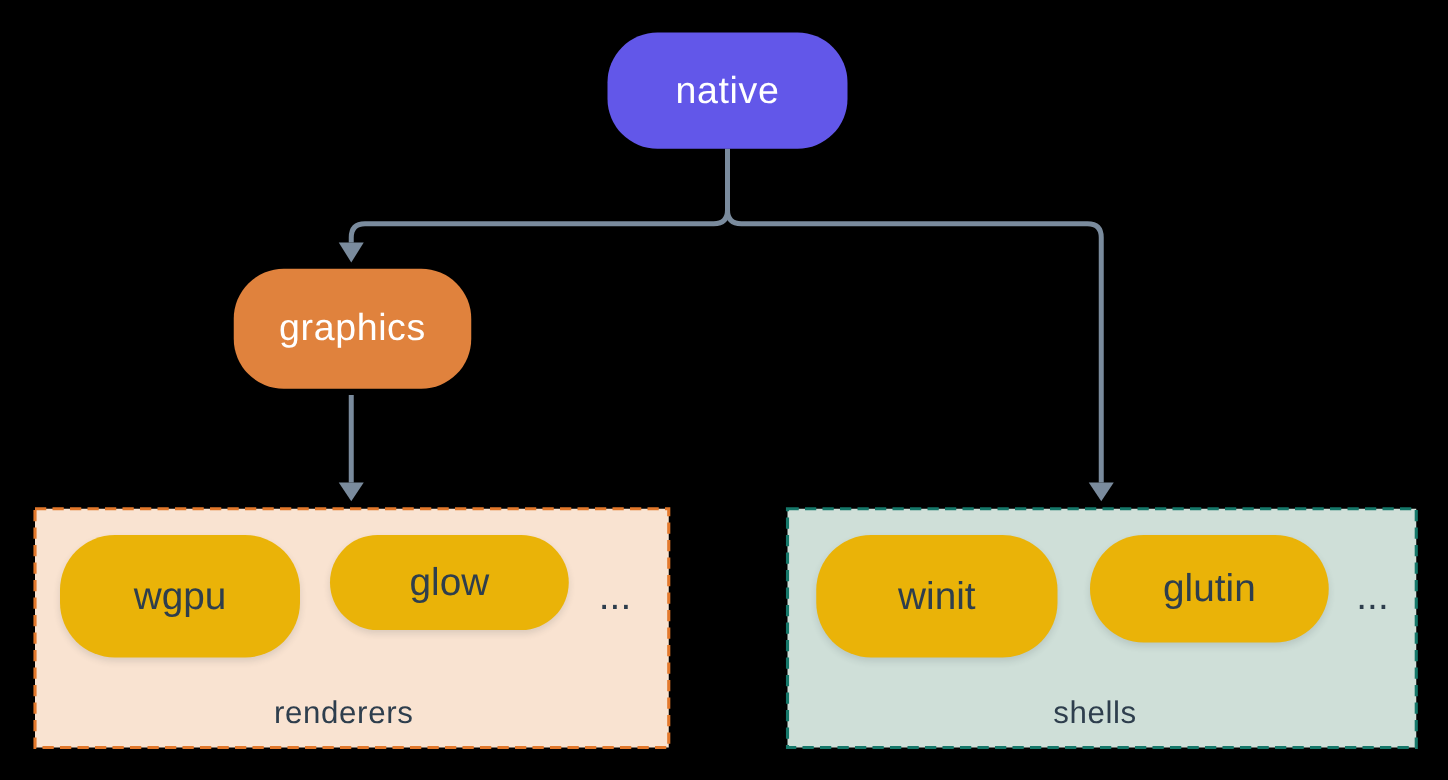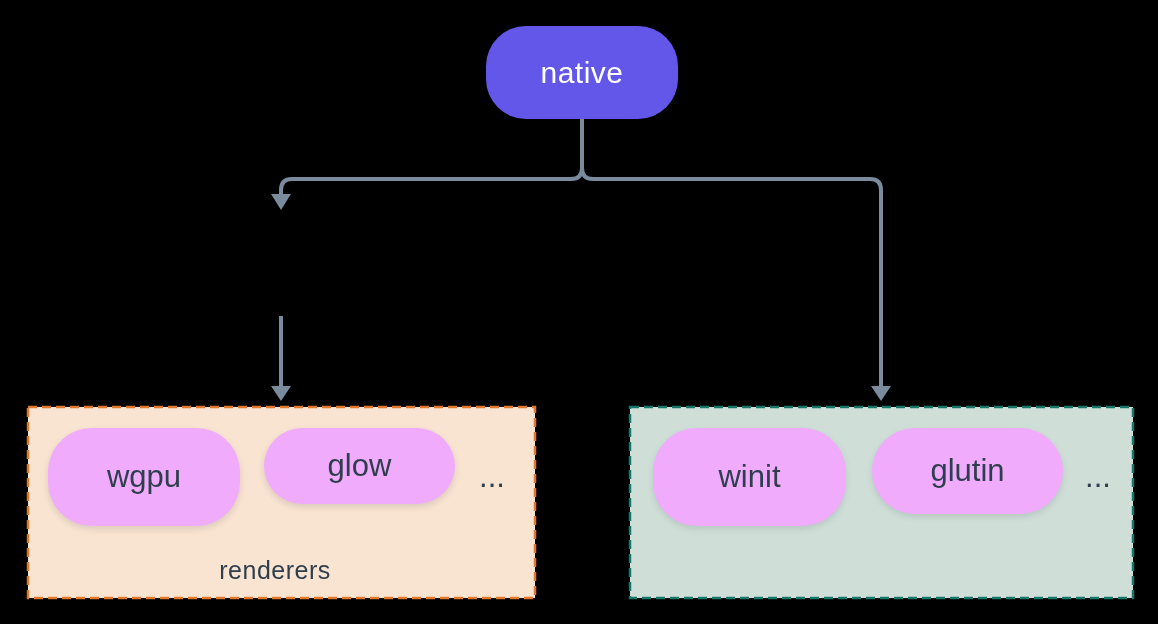--- a/index.html
+++ b/index.html
@@ -34,21 +34,21 @@
     left: 187px; top: 215px; width: 190px; height: 96px;
     background: #e0823d;
     color: #ffffff;
     border-radius: 40px;
   }
   .item-pill {
     position: absolute;
     display: flex;
     align-items: center;
     justify-content: center;
-    background: #f0abfc;
+    background: #eab308;
     color: #2e3e4d;
     font-size: 31px;
     border-radius: 44px;
     box-shadow: 0 3px 6px rgba(45, 55, 65, 0.14);
   }
   .pill-wgpu   { left: 48px;  top: 428px; width: 192px; height: 98px; }
   .pill-glow   { left: 264px; top: 428px; width: 191px; height: 76px; }
   .pill-winit  { left: 653px; top: 428px; width: 193px; height: 98px; }
   .pill-glutin { left: 872px; top: 428px; width: 191px; height: 86px; }
   .ellipsis {
@@ -88,23 +88,25 @@
 
     <path d="M 582 119 L 582 168 Q 582 179 593 179 L 870 179 Q 881 179 881 190 L 881 386" fill="none" stroke="#7a8b9d" stroke-width="4"></path>
     <polygon points="871,386 891,386 881,401" fill="#7a8b9d"></polygon>
 
     <path d="M 281 316 L 281 386" fill="none" stroke="#7a8b9d" stroke-width="4"></path>
     <polygon points="271,386 291,386 281,401" fill="#7a8b9d"></polygon>
   </svg>
 
   <div class="node node-native">native</div>
 
+  <div class="node node-graphics">graphics</div>
 
   <div class="item-pill pill-wgpu">wgpu</div>
   <div class="item-pill pill-glow">glow</div>
   <div class="ellipsis ellipsis-renderers">...</div>
   <div class="group-label group-label-renderers">renderers</div>
 
   <div class="item-pill pill-winit">winit</div>
   <div class="item-pill pill-glutin">glutin</div>
   <div class="ellipsis ellipsis-shells">...</div>
+  <div class="group-label group-label-shells">shells</div>
 
 </div>
 
 </body></html>

